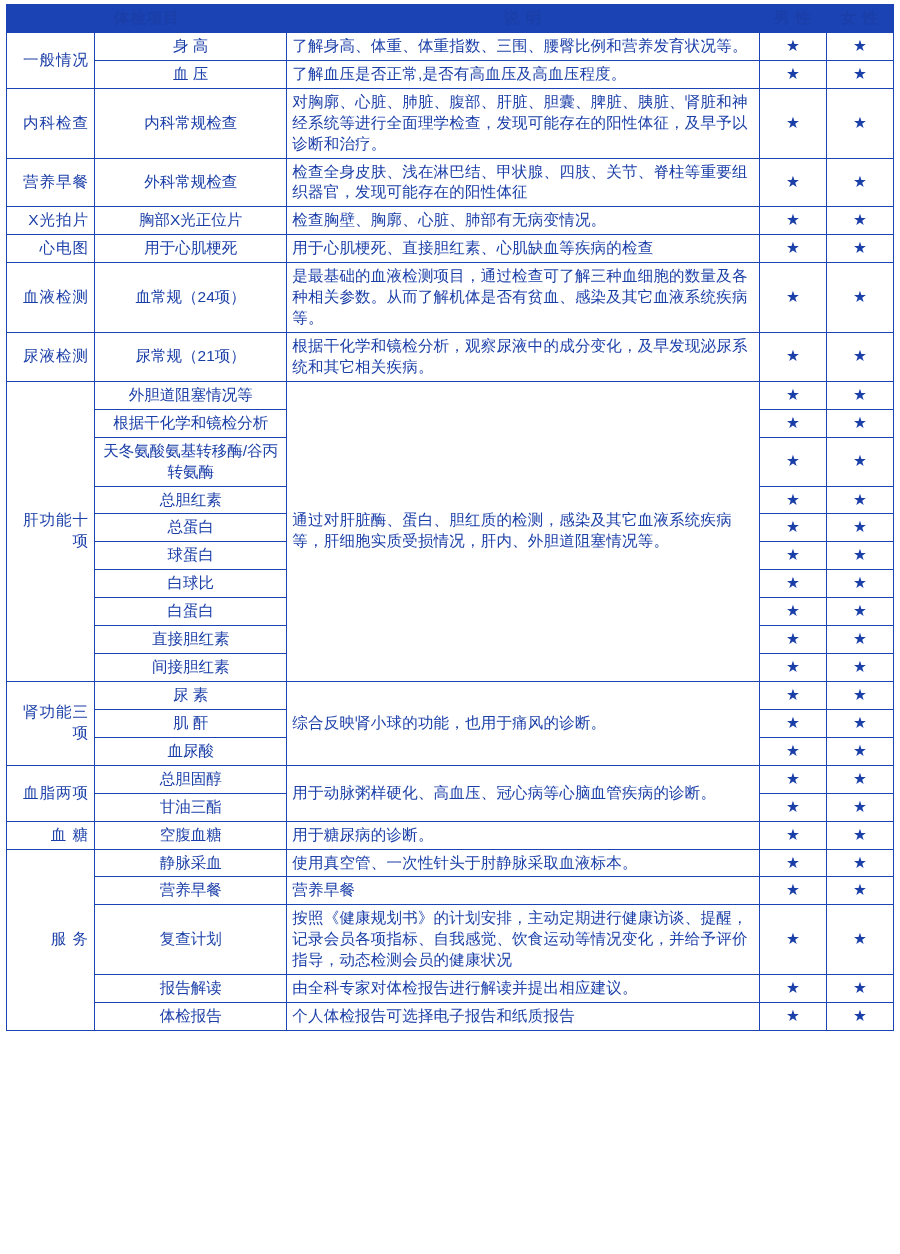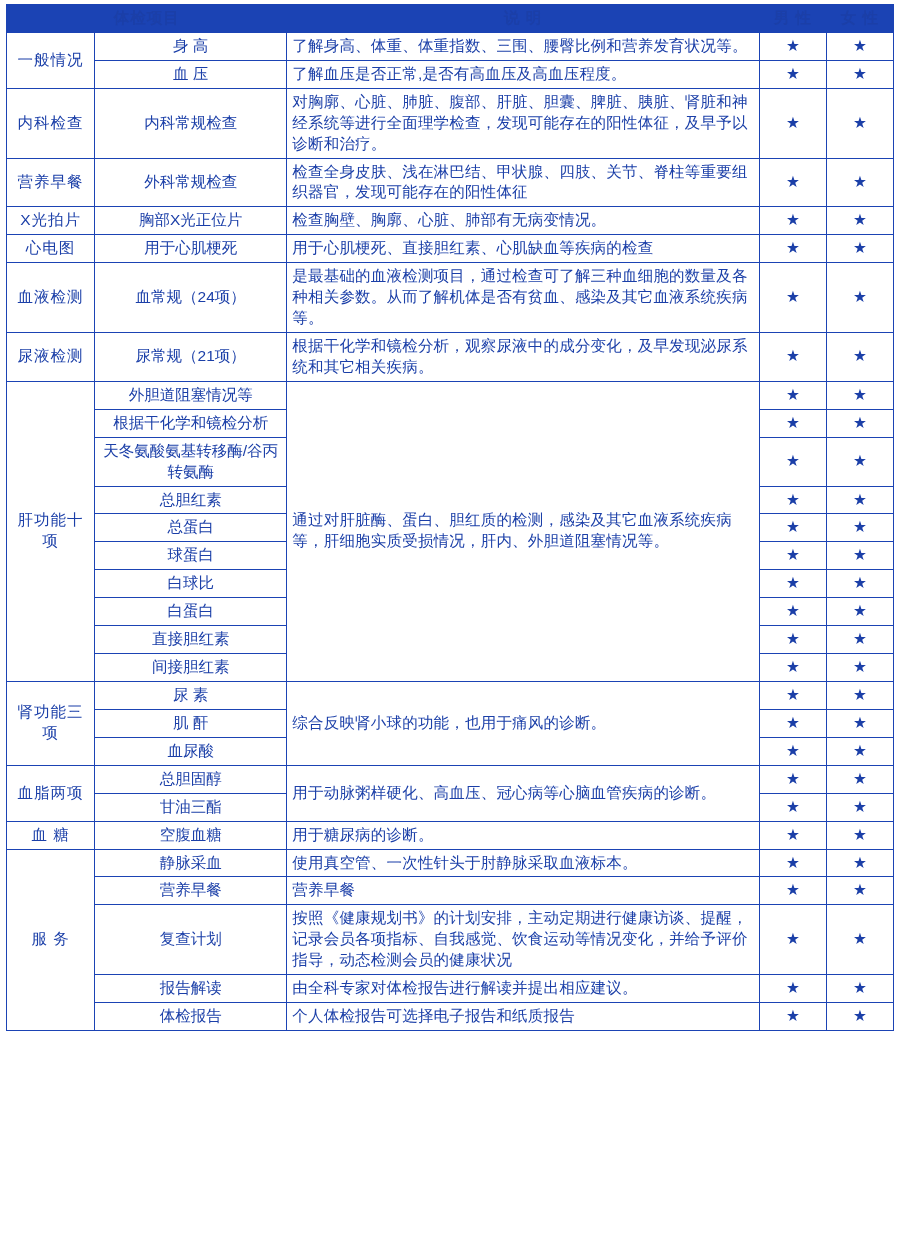--- a/index.html
+++ b/index.html
@@ -38,21 +38,21 @@
     letter-spacing: 1px;
     text-align: center;
     padding: 5px 4px;
   }
   .col-cat   { width: 88px; }
   .col-item  { width: 192px; }
   .col-desc  { width: 472px; }
   .col-sex   { width: 67px; }
 
   td.cat {
-    text-align: center;
+    text-align: right;
     font-size: 16px;
     letter-spacing: 1px;
   }
   td.item {
     text-align: center;
     font-size: 16px;
   }
   td.desc {
     text-align: left;
     font-size: 15.5px;

